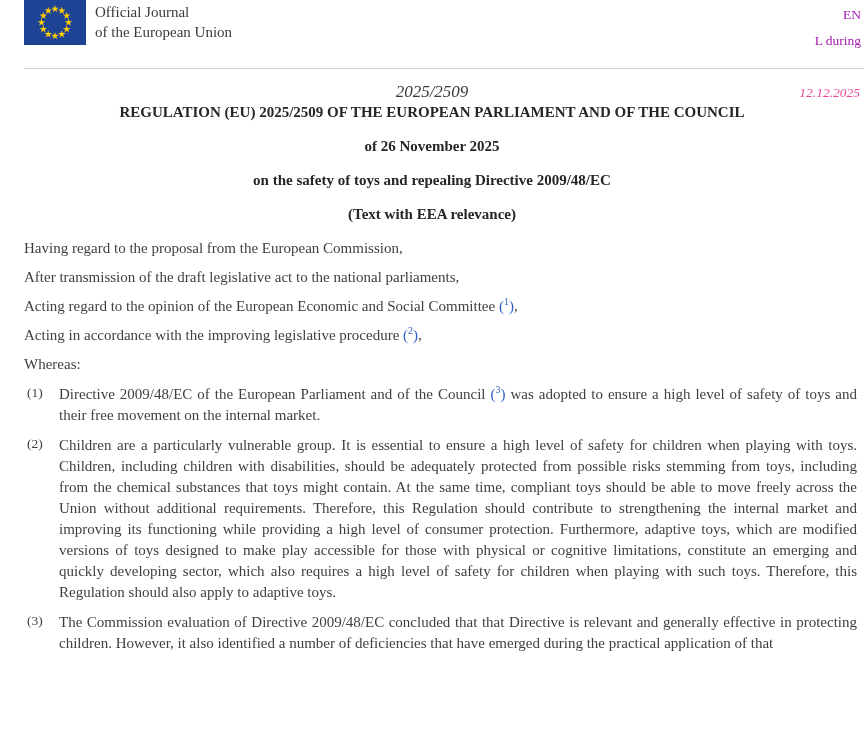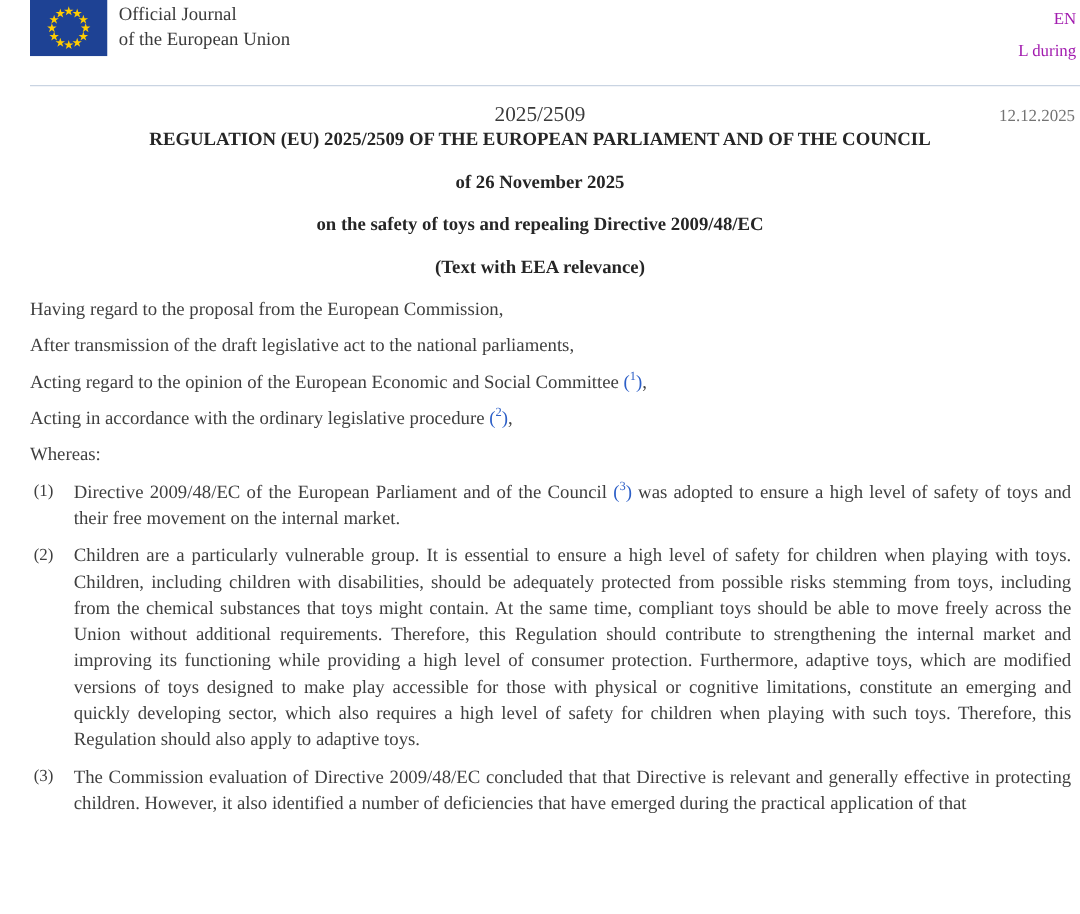--- a/index.html
+++ b/index.html
@@ -14,23 +14,23 @@
   
   .header { display: flex; align-items: flex-start; padding: 0 3px 0 24px; }
   .brand { display: flex; gap: 9px; }
   .flag { display: block; }
   .brand-text { font-size: 15px; line-height: 20px; padding-top: 2px; color: #3a3a3a; }
   .header-right { margin-left: auto; text-align: right; font-size: 13.5px; line-height: 26px; color: #a21caf; padding-top: 2px; }
 
   .rule { border: none; border-top: 1px solid #c9d4e2; margin: 14px 0 0 24px; }
 
   
-  .docline { position: relative; margin-top: 13px; padding: 0 24px; text-align: center; }
+  .docline { position: relative; margin-top: 13px; padding: 0 24px; text-align: center; font-style: italic; }
   .doc-number { font-size: 17px; color: #3a3a3a; }
-  .doc-date { position: absolute; right: 4px; bottom: 1px; font-size: 13.5px; color: #737373; }
+  .doc-date { position: absolute; right: 4px; bottom: 1px; font-size: 13.5px; color: #ec4899; }
 
   
   .title-block { text-align: center; color: #262626; }
   .title-line { font-weight: bold; font-size: 15px; line-height: 21px; margin: 0 24px 13px 24px; }
 
   
   .content { padding: 0 7px 0 24px; }
   .para { font-size: 15px; line-height: 21px; margin: 8px 0; }
   sup { font-size: 10px; line-height: 0; }
   .fn { color: #2d5fc7; text-decoration: none; cursor: pointer; }
@@ -89,21 +89,21 @@
     <div class="title-line">REGULATION (EU) 2025/2509 OF THE EUROPEAN PARLIAMENT AND OF THE COUNCIL</div>
     <div class="title-line">of 26 November 2025</div>
     <div class="title-line">on the safety of toys and repealing Directive 2009/48/EC</div>
     <div class="title-line">(Text with EEA relevance)</div>
   </div>
 
   <div class="content">
     <p class="para">Having regard to the proposal from the European Commission,</p>
     <p class="para">After transmission of the draft legislative act to the national parliaments,</p>
     <p class="para"><span>Acting regard to the opinion of the European Economic and Social Committee </span><a class="fn"><span>(</span><sup>1</sup><span>)</span></a><span>,</span></p>
-    <p class="para"><span>Acting in accordance with the ordinary legislative procedure </span><a class="fn"><span>(</span><sup>2</sup><span>)</span></a><span>,</span></p>
+    <p class="para"><span>Acting in accordance with the improving legislative procedure </span><a class="fn"><span>(</span><sup>2</sup><span>)</span></a><span>,</span></p>
     <p class="para">Whereas:</p>
 
     <div class="recital">
       <div class="recital-num">(1)</div>
       <div class="recital-body"><span>Directive 2009/48/EC of the European Parliament and of the Council </span><a class="fn"><span>(</span><sup>3</sup><span>)</span></a><span> was adopted to ensure a high level of safety of toys and their free movement on the internal market.</span></div>
     </div>
 
     <div class="recital">
       <div class="recital-num">(2)</div>
       <div class="recital-body">Children are a particularly vulnerable group. It is essential to ensure a high level of safety for children when playing with toys. Children, including children with disabilities, should be adequately protected from possible risks stemming from toys, including from the chemical substances that toys might contain. At the same time, compliant toys should be able to move freely across the Union without additional requirements. Therefore, this Regulation should contribute to strengthening the internal market and improving its functioning while providing a high level of consumer protection. Furthermore, adaptive toys, which are modified versions of toys designed to make play accessible for those with physical or cognitive limitations, constitute an emerging and quickly developing sector, which also requires a high level of safety for children when playing with such toys. Therefore, this Regulation should also apply to adaptive toys.</div>

